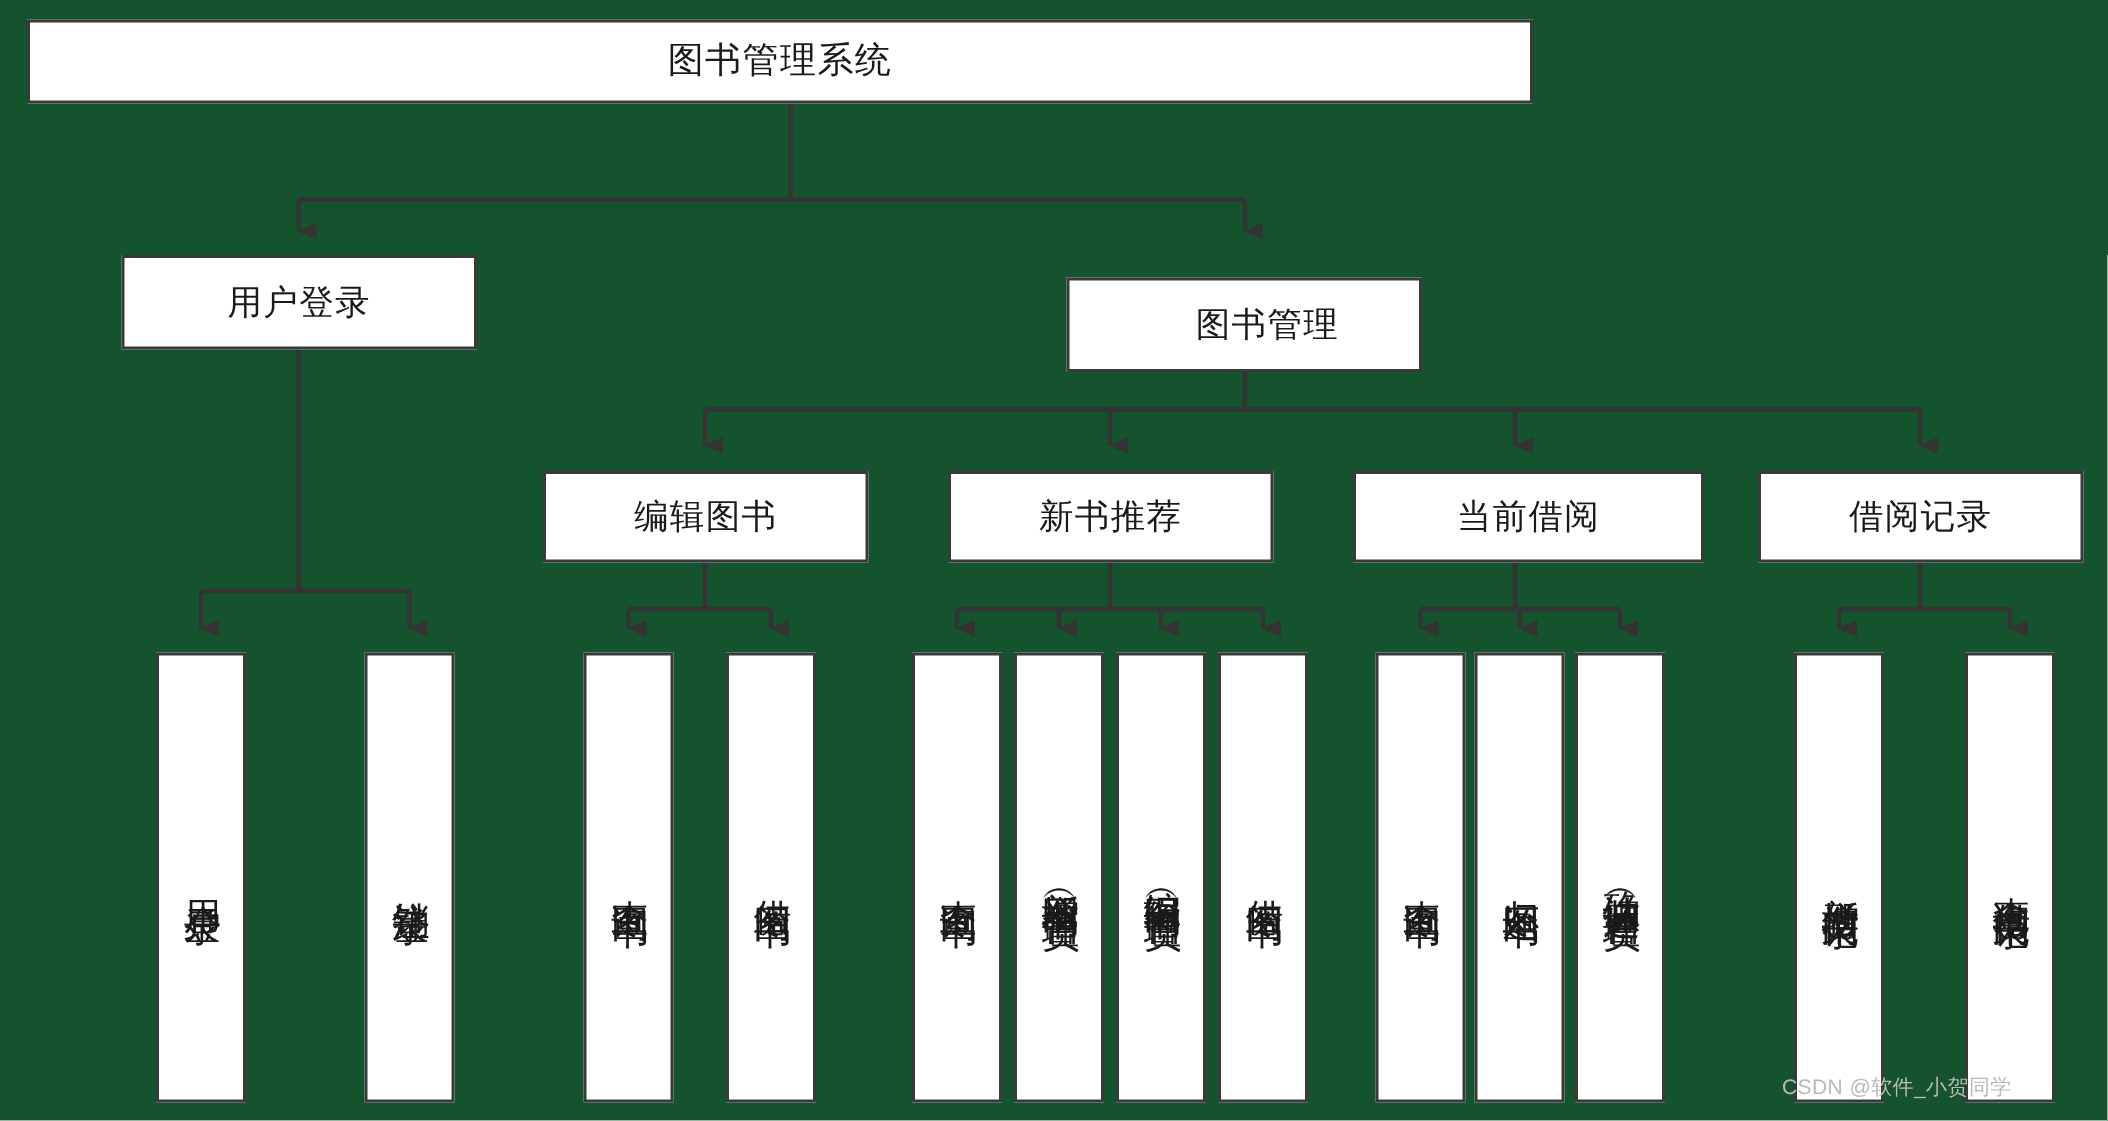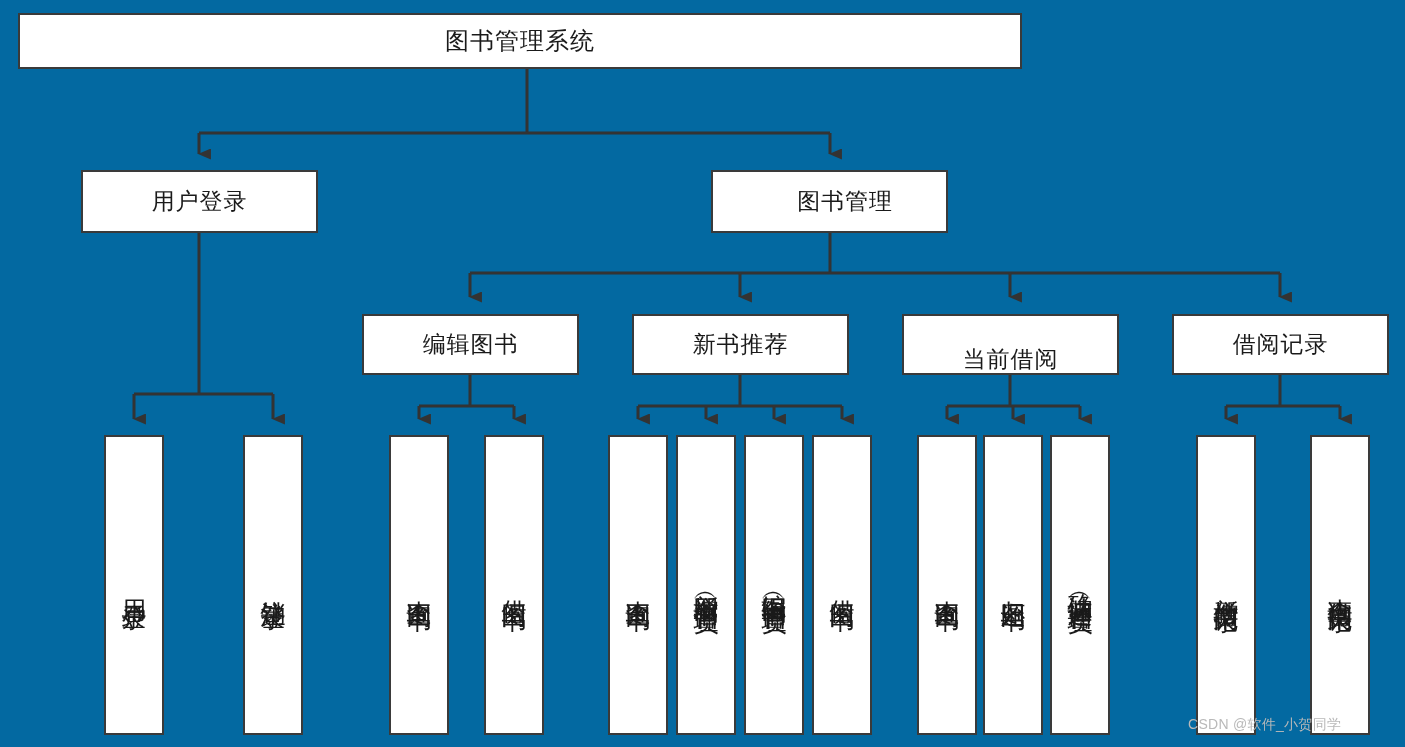--- a/index.html
+++ b/index.html
@@ -8,21 +8,21 @@
     padding: 0;
     background: #ffffff;
   }
   body {
     font-family: "Liberation Sans", "DejaVu Sans", sans-serif;
   }
   #canvas {
     position: relative;
     width: 1405px;
     height: 747px;
-    background: #0369a1;
+    background: #14532d;
     overflow: hidden;
   }
   svg.edges {
     position: absolute;
     left: 0;
     top: 0;
     width: 1405px;
     height: 747px;
     pointer-events: none;
   }
@@ -127,31 +127,31 @@
     </g>
   </svg>
 
   <div class="node horiz root" style="left:18px; top:13px; width:1004px; height:56px;">
     <span class="label">图书管理系统</span>
   </div>
 
   <div class="node horiz" style="left:81px; top:170px; width:237px; height:63px;">
     <span class="label">用户登录</span>
   </div>
-  <div class="node horiz" style="left:711px; top:170px; width:237px; height:63px;padding-left:31px;">
+  <div class="node horiz" style="left:711px; top:185px; width:237px; height:63px;padding-left:31px;">
     <span class="label">图书管理</span>
   </div>
 
   <div class="node horiz" style="left:362px; top:314px; width:217px; height:61px;">
     <span class="label">编辑图书</span>
   </div>
   <div class="node horiz" style="left:632px; top:314px; width:217px; height:61px;">
     <span class="label">新书推荐</span>
   </div>
-  <div class="node horiz" style="left:902px; top:314px; width:217px; height:61px;align-items:flex-end;">
+  <div class="node horiz" style="left:902px; top:314px; width:234px; height:61px;">
     <span class="label">当前借阅</span>
   </div>
   <div class="node horiz" style="left:1172px; top:314px; width:217px; height:61px;">
     <span class="label">借阅记录</span>
   </div>
 
   <div class="node vert" style="left:104px; top:435px; width:60px; height:300px;">
     <span class="label">用户登录</span>
   </div>
   <div class="node vert" style="left:243px; top:435px; width:60px; height:300px;">

